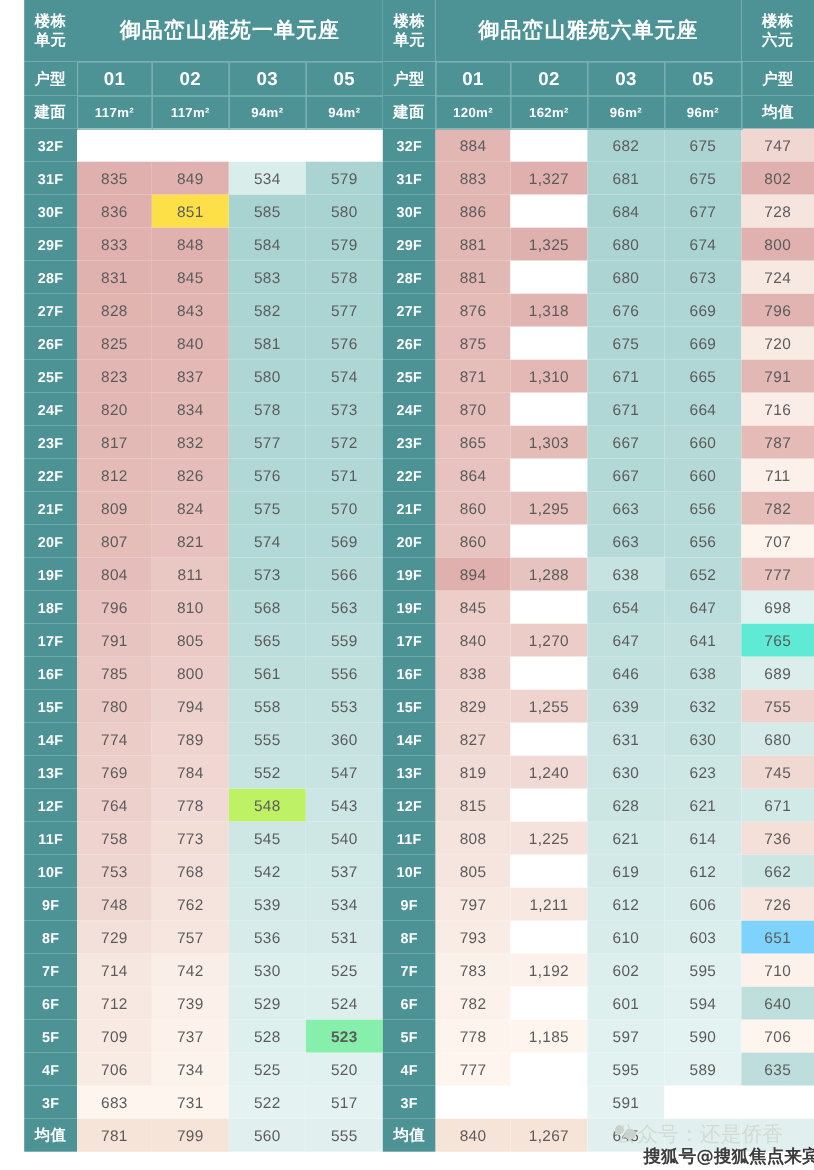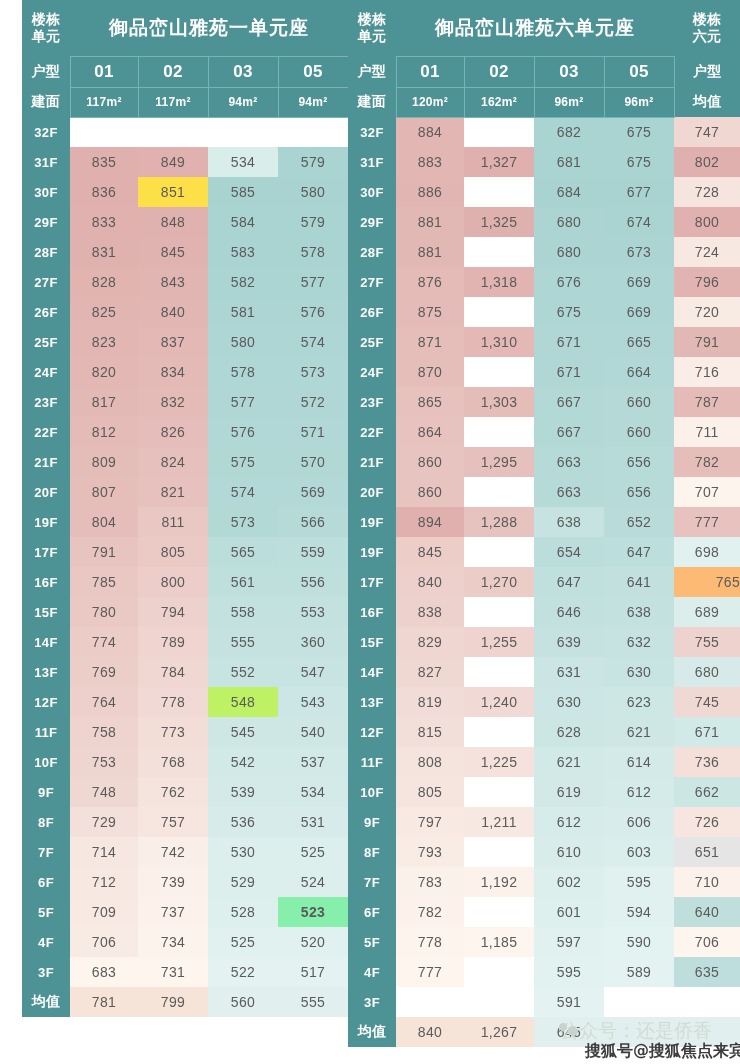--- a/index.html
+++ b/index.html
@@ -178,20 +178,28 @@
               <td class="num" style="background: rgb(178, 217, 215);">574</td>
               <td class="num" style="background: rgb(178, 217, 215);">569</td>
             </tr>
             <tr style="height: 30px;">
               <td class="sep"></td>
               <td class="rowlab">19F</td>
               <td class="num" style="background: rgb(229, 190, 187);">804</td>
               <td class="num" style="background: rgb(233, 199, 195);">811</td>
               <td class="num" style="background: rgb(179, 217, 215);">573</td>
               <td class="num" style="background: rgb(181, 218, 216);">566</td>
+            </tr>
+            <tr style="height: 30px;">
+              <td class="sep"></td>
+              <td class="rowlab">18F</td>
+              <td class="num" style="background: rgb(231, 194, 190);">796</td>
+              <td class="num" style="background: rgb(233, 200, 195);">810</td>
+              <td class="num" style="background: rgb(184, 220, 218);">568</td>
+              <td class="num" style="background: rgb(184, 220, 218);">563</td>
             </tr>
             <tr style="height: 30px;">
               <td class="sep"></td>
               <td class="rowlab">17F</td>
               <td class="num" style="background: rgb(232, 196, 192);">791</td>
               <td class="num" style="background: rgb(235, 202, 198);">805</td>
               <td class="num" style="background: rgb(187, 221, 219);">565</td>
               <td class="num" style="background: rgb(188, 222, 220);">559</td>
             </tr>
             <tr style="height: 30px;">
@@ -476,21 +484,21 @@
               <td class="num" style="background: rgb(187, 221, 219);">654</td>
               <td class="num" style="background: rgb(188, 222, 220);">647</td>
               <td class="num" style="background: rgb(224, 241, 239);">698</td>
             </tr>
             <tr style="height: 30px;">
               <td class="rowlab">17F</td>
               <td class="num" style="background: rgb(237, 208, 203);">840</td>
               <td class="num" style="background: rgb(235, 204, 199);">1,270</td>
               <td class="num" style="background: rgb(192, 224, 222);">647</td>
               <td class="num" style="background: rgb(193, 224, 222);">641</td>
-              <td class="num" style="background: #fdba74; text-align: right;">765</td>
+              <td class="num" style="background: #5eead4;">765</td>
             </tr>
             <tr style="height: 30px;">
               <td class="rowlab">16F</td>
               <td class="num" style="background: rgb(237, 209, 204);">838</td>
               <td class="num" style="background: rgb(255, 255, 255);"></td>
               <td class="num" style="background: rgb(193, 224, 222);">646</td>
               <td class="num" style="background: rgb(195, 225, 223);">638</td>
               <td class="num" style="background: rgb(219, 238, 236);">689</td>
             </tr>
             <tr style="height: 30px;">
@@ -548,21 +556,21 @@
               <td class="num" style="background: rgb(214, 236, 234);">612</td>
               <td class="num" style="background: rgb(216, 237, 235);">606</td>
               <td class="num" style="background: rgb(247, 230, 224);">726</td>
             </tr>
             <tr style="height: 30px;">
               <td class="rowlab">8F</td>
               <td class="num" style="background: rgb(249, 236, 229);">793</td>
               <td class="num" style="background: rgb(255, 255, 255);"></td>
               <td class="num" style="background: rgb(216, 236, 234);">610</td>
               <td class="num" style="background: rgb(218, 238, 236);">603</td>
-              <td class="num" style="background: #e5e5e5;">651</td>
+              <td class="num" style="background: #7dd3fc;">651</td>
             </tr>
             <tr style="height: 30px;">
               <td class="rowlab">7F</td>
               <td class="num" style="background: rgb(251, 241, 235);">783</td>
               <td class="num" style="background: rgb(252, 242, 235);">1,192</td>
               <td class="num" style="background: rgb(221, 239, 237);">602</td>
               <td class="num" style="background: rgb(224, 241, 239);">595</td>
               <td class="num" style="background: rgb(252, 242, 235);">710</td>
             </tr>
             <tr style="height: 30px;">

